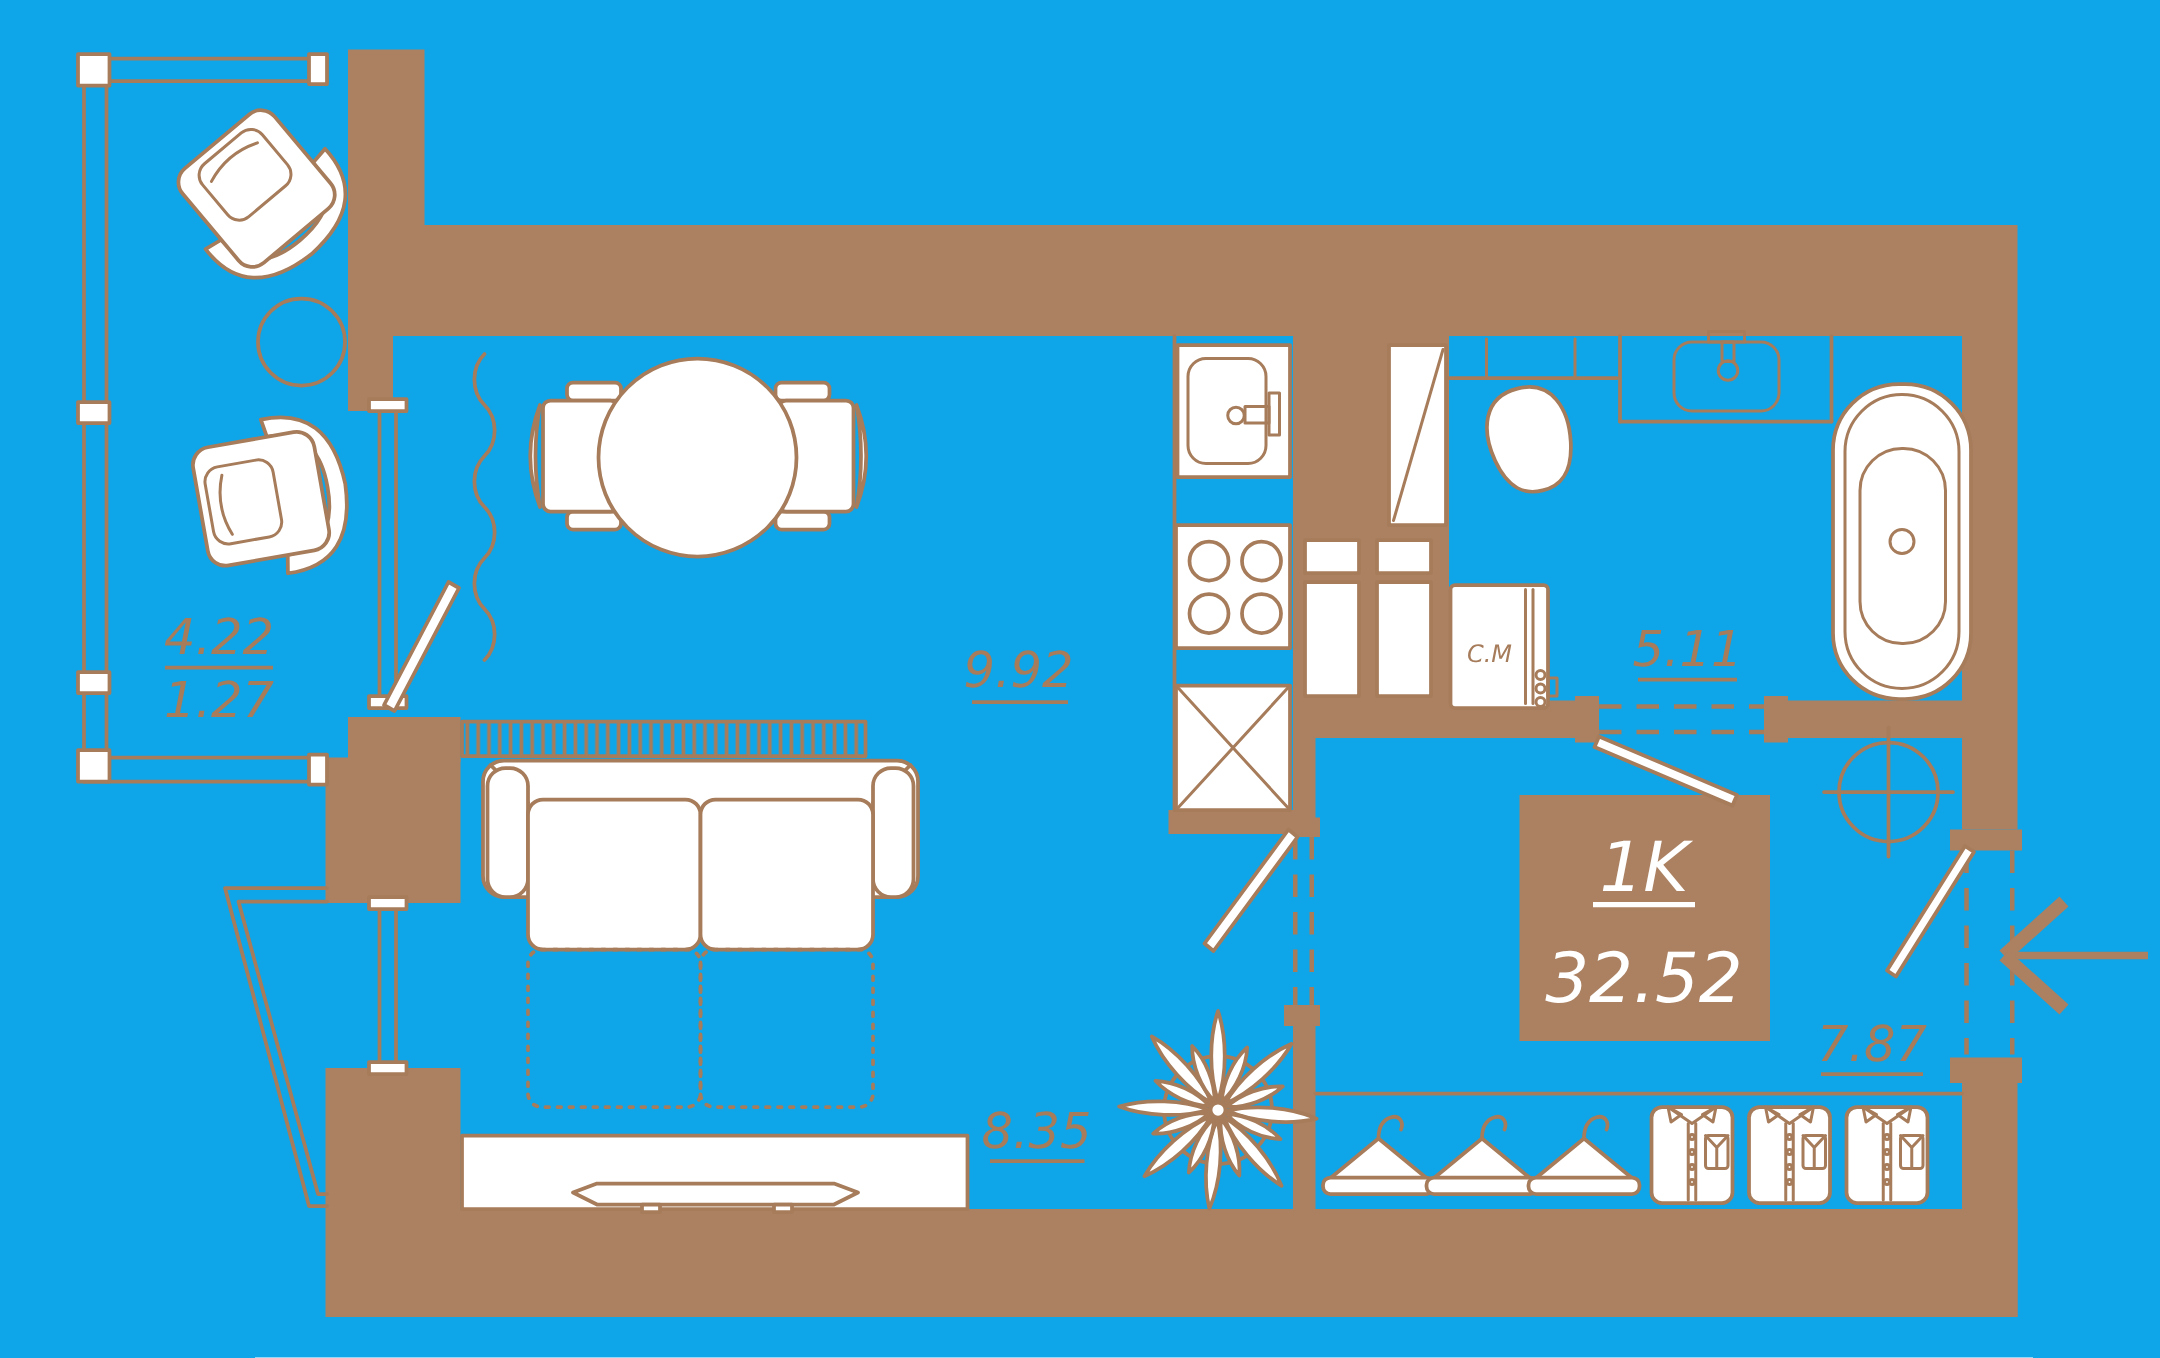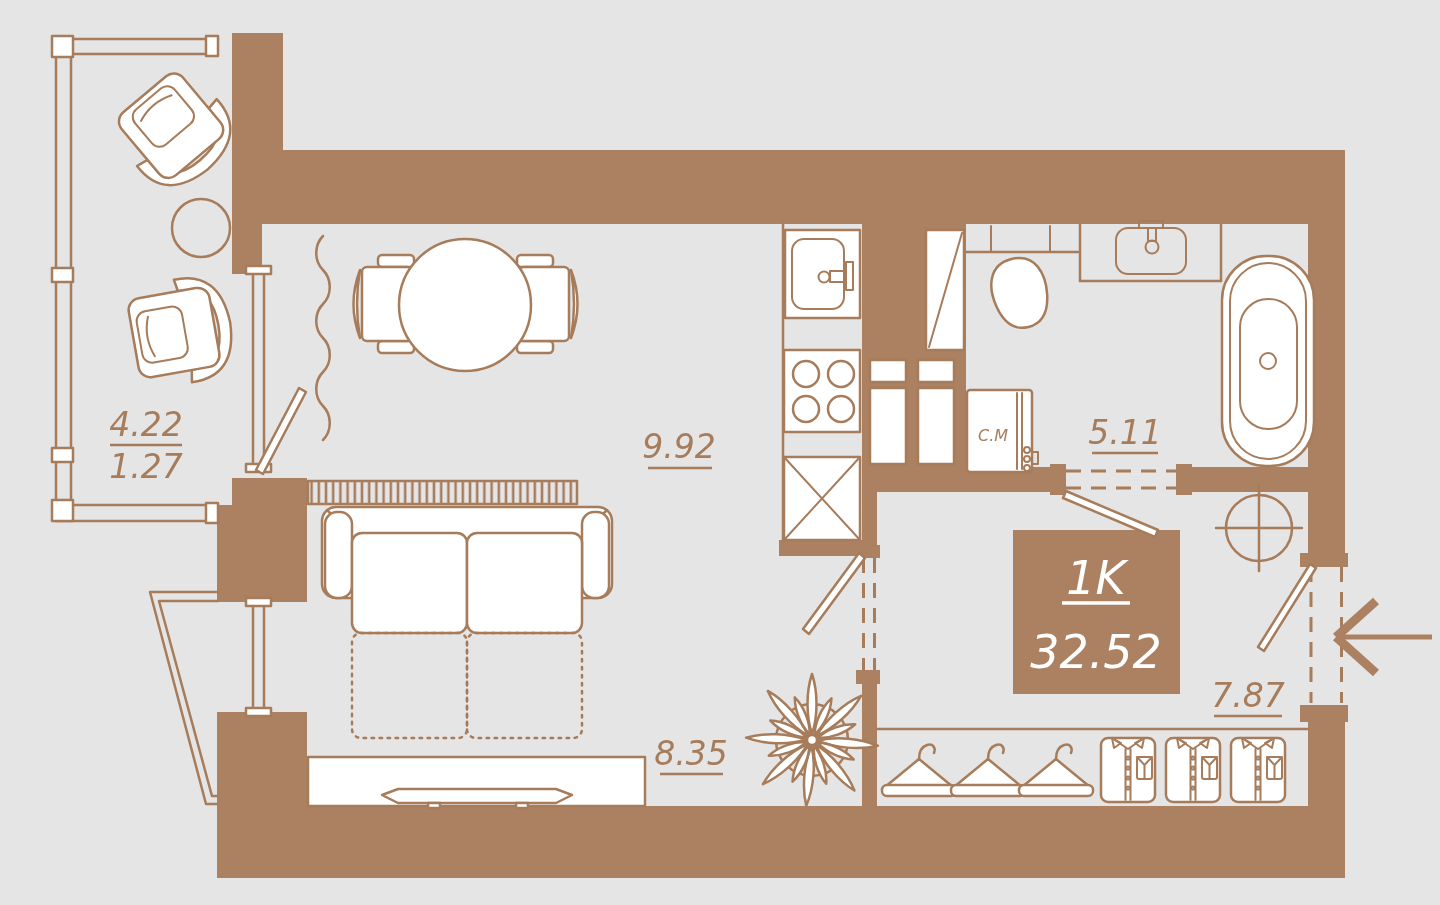--- a/index.html
+++ b/index.html
@@ -1,21 +1,21 @@
 <!DOCTYPE html>
 <html style="--wall: #AB8162; --line: #A67C5B; --text-on-wall: #FFFFFF;"><head>
 <meta charset="utf-8">
 <style>
   :root{
     --wall:#AB8162;
     --line:#A67C5B;
     --text-on-wall:#FFFFFF;
   }
   html,body{margin:0;padding:0;background:#fff;}
-  .stage{width:1440px;height:905px;position:relative;background:#e5e5e5;}
+  .stage{width:1440px;height:905px;position:relative;background:#0ea5e9;}
   svg{display:block}
   .wall{fill:var(--wall);stroke:none}
   .ln{fill:none;stroke:var(--line);stroke-width:2.5;stroke-linecap:round;stroke-linejoin:round}
   .lnt{fill:none;stroke:var(--line);stroke-width:2;stroke-linecap:round;stroke-linejoin:round}
   .lnf{fill:#fff;stroke:var(--line);stroke-width:2.5;stroke-linejoin:round}
   .dash{fill:none;stroke:var(--line);stroke-width:3;stroke-dasharray:15 10}
   .dot{fill:none;stroke:var(--line);stroke-width:2.5;stroke-dasharray:2.5 5.5;stroke-linecap:round}
   .u{stroke:var(--line);stroke-width:2.5}
   .uw{stroke:var(--text-on-wall);stroke-width:3.5}
   .arrow-shaft{fill:none;stroke:var(--wall);stroke-width:5}

